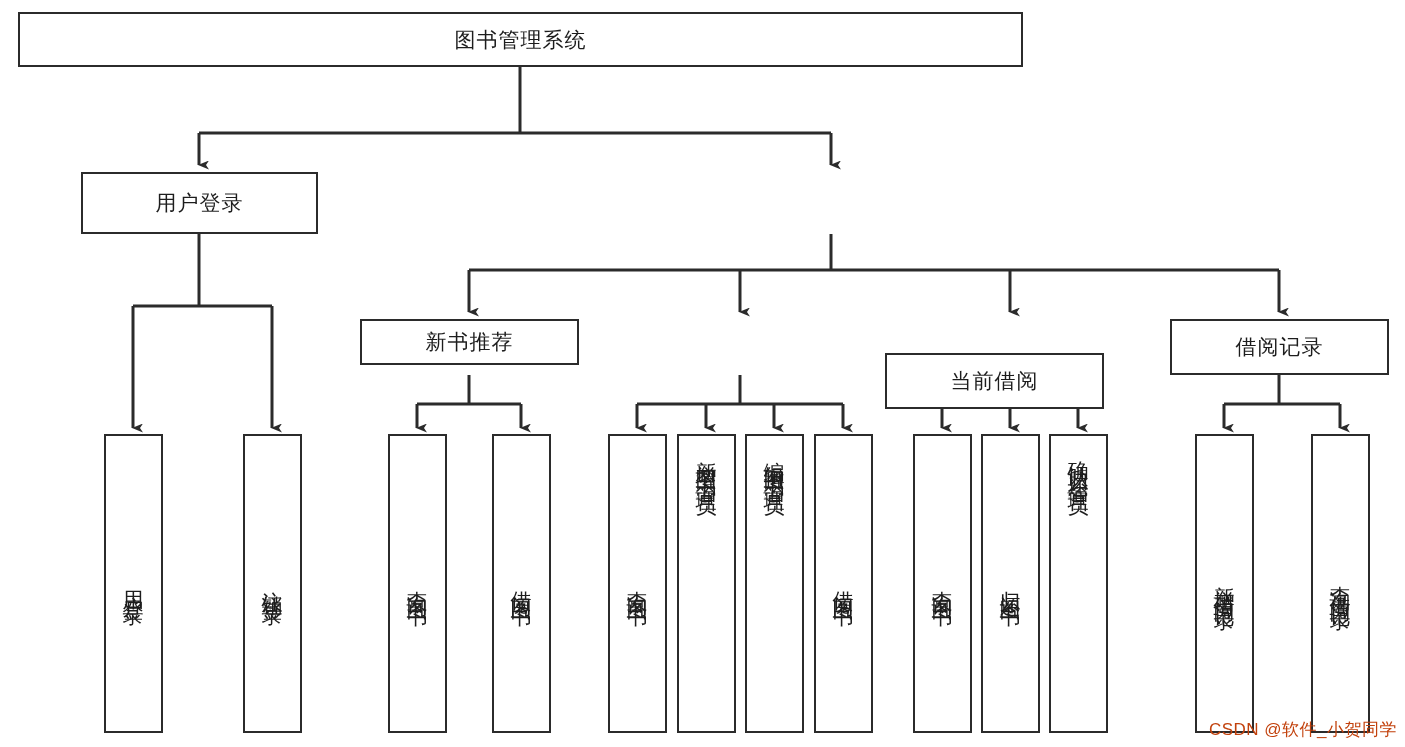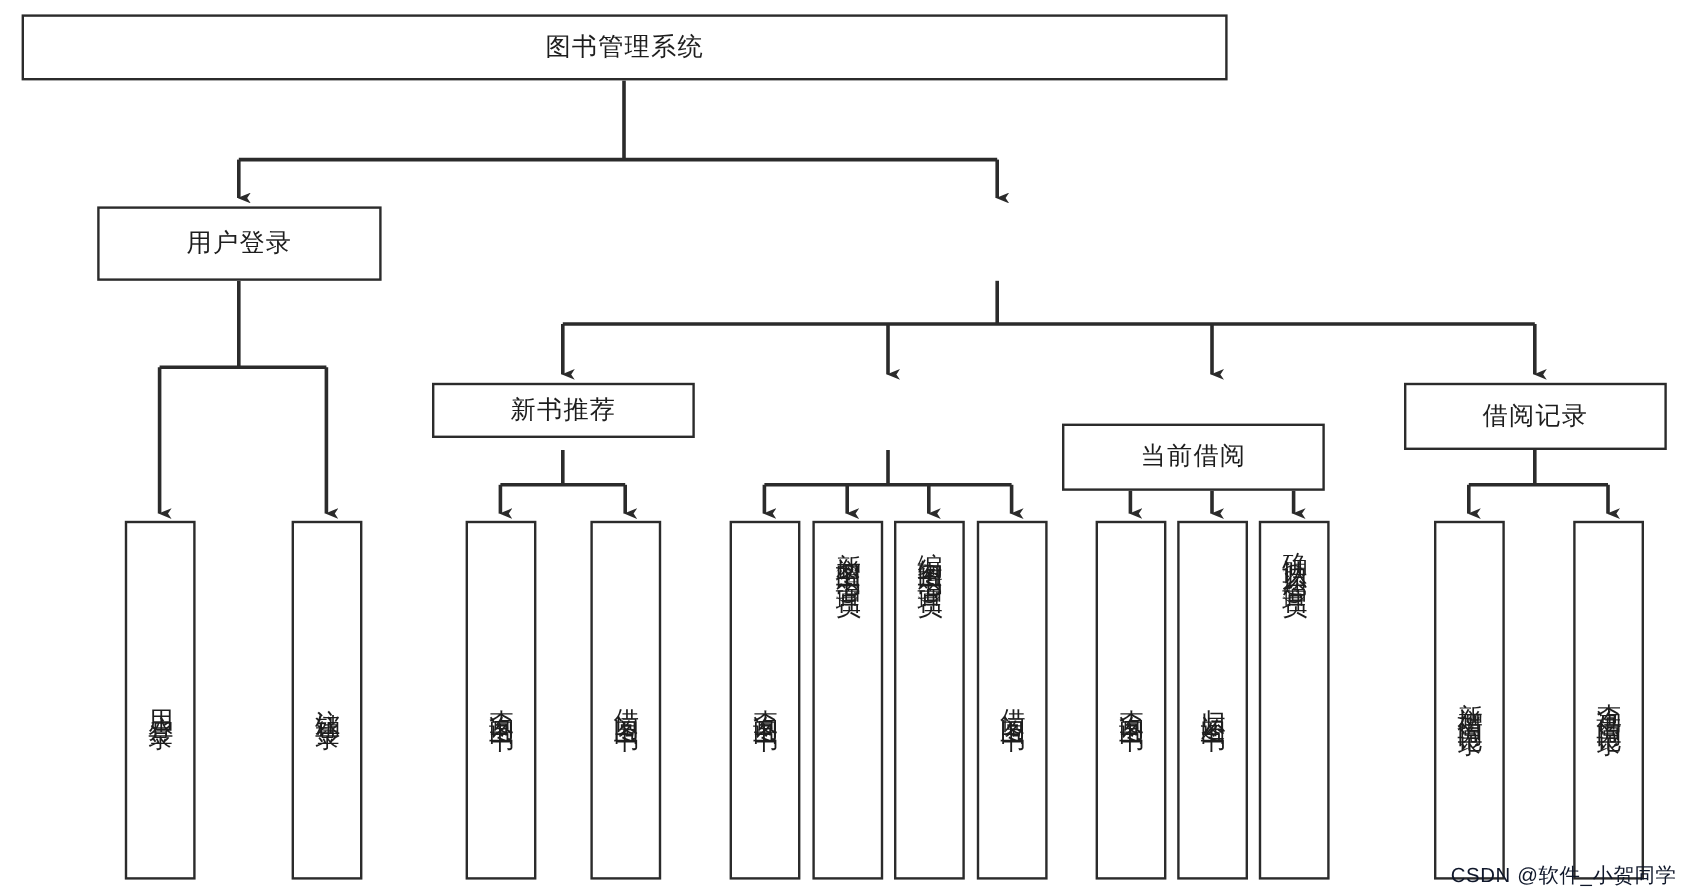--- a/index.html
+++ b/index.html
@@ -59,21 +59,21 @@
   }
   .node.vertical.centered {
     align-items: center;
     padding-top: 0;
   }
   #watermark {
     position: absolute;
     right: 8px;
     bottom: 6px;
     font-size: 17px;
-    color: #0f172a;
+    color: #c2410c;
     letter-spacing: 0.5px;
     z-index: 5;
     white-space: nowrap;
     user-select: none;
   }
 </style>
 </head>
 <body>
 
 <div id="diagram-root">

